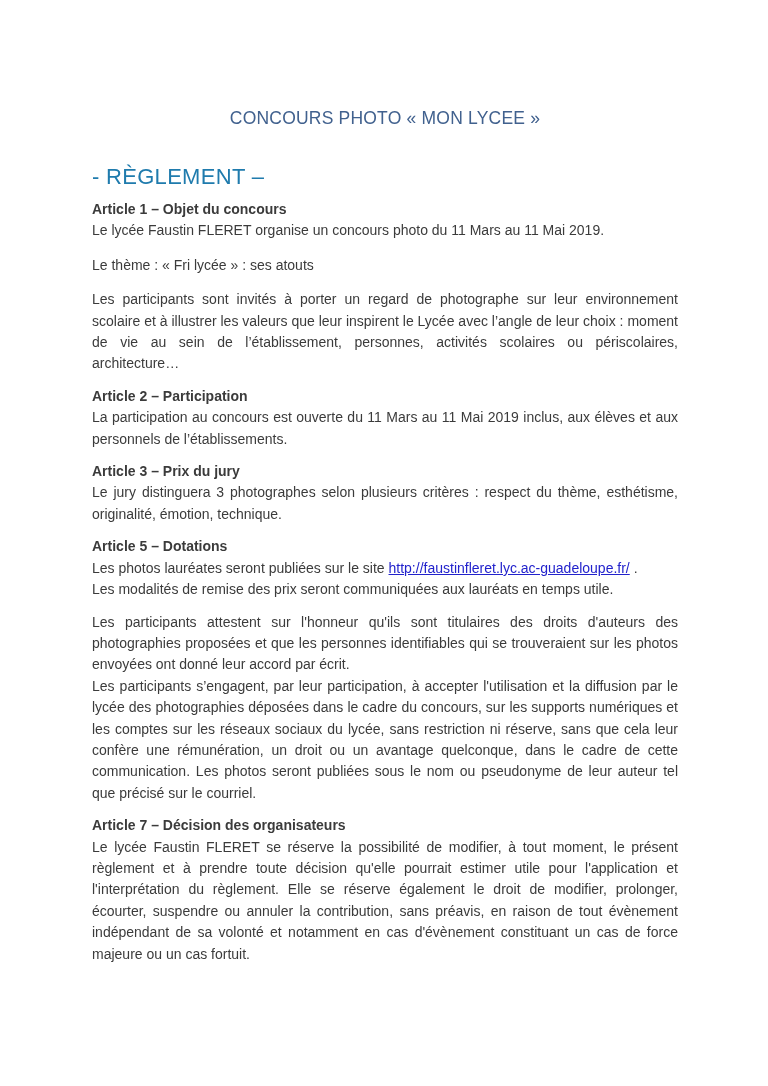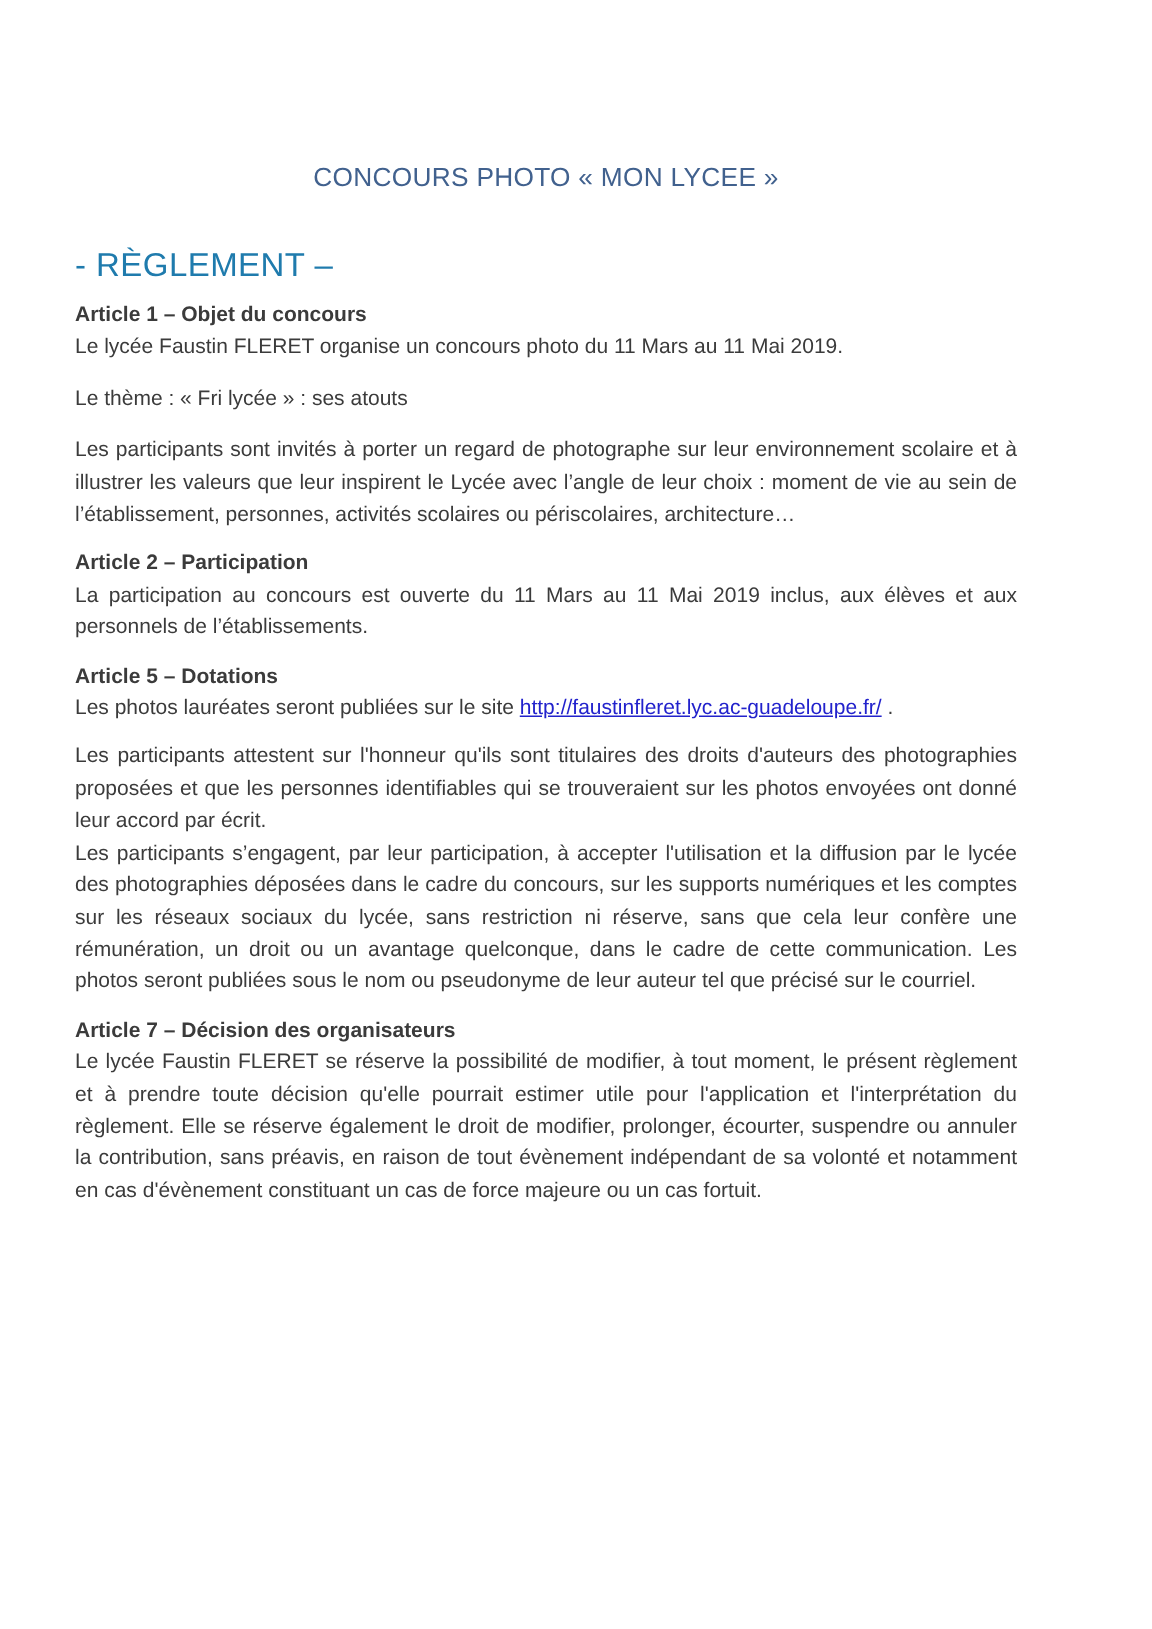--- a/index.html
+++ b/index.html
@@ -13,21 +13,21 @@
   html, body { margin: 0; padding: 0; }
   body {
     background: #e8e8e8;
     font-family: "Liberation Sans", "DejaVu Sans", sans-serif;
   }
   .page {
     width: 768px;
     height: 1086px;
     margin: 0 auto;
     background: var(--page-bg);
-    padding: 106px 90px 40px 50px;
+    padding: 106px 90px 40px 92px;
     overflow: hidden;
   }
   .title {
     margin: 0 0 36px 0;
     text-align: center;
     color: var(--title-blue);
     font-size: 17.5px;
     font-weight: 400;
     letter-spacing: 0.2px;
     line-height: 24px;
@@ -76,24 +76,29 @@
     <p class="para">Le lycée Faustin FLERET organise un concours photo du 11 Mars au 11 Mai 2019.</p>
     <p class="para gap">Le thème : « Fri lycée » : ses atouts</p>
     <p class="para gap">Les participants sont invités à porter un regard de photographe sur leur environnement scolaire et à illustrer les valeurs que leur inspirent le Lycée avec l’angle de leur choix : moment de vie au sein de l’établissement, personnes, activités scolaires ou périscolaires, architecture…</p>
   </section>
 
   <section class="article">
     <h3 class="heading">Article 2 – Participation</h3>
     <p class="para">La participation au concours est ouverte du 11 Mars au 11 Mai 2019 inclus, aux élèves et aux personnels de l’établissements.</p>
   </section>
 
+  <section class="article">
+    <h3 class="heading">Article 3 – Prix du jury</h3>
+    <p class="para">Le jury distinguera 3 photographes selon plusieurs critères : respect du thème, esthétisme, originalité, émotion, technique.</p>
+  </section>
 
   <section class="article">
     <h3 class="heading">Article 5 – Dotations</h3>
     <p class="para"><span>Les photos lauréates seront publiées sur le site </span><a class="link" href="#">http://faustinfleret.lyc.ac-guadeloupe.fr/</a><span> .</span></p>
+    <p class="para">Les modalités de remise des prix seront communiquées aux lauréats en temps utile.</p>
   </section>
 
   <section class="article">
     <p class="para">Les participants attestent sur l'honneur qu'ils sont titulaires des droits d'auteurs des photographies proposées et que les personnes identifiables qui se trouveraient sur les photos envoyées ont donné leur accord par écrit.</p>
     <p class="para">Les participants s’engagent, par leur participation, à accepter l'utilisation et la diffusion par le lycée des photographies déposées dans le cadre du concours, sur les supports numériques et les comptes sur les réseaux sociaux du lycée, sans restriction ni réserve, sans que cela leur confère une rémunération, un droit ou un avantage quelconque, dans le cadre de cette communication. Les photos seront publiées sous le nom ou pseudonyme de leur auteur tel que précisé sur le courriel.</p>
   </section>
 
   <section class="article">
     <h3 class="heading">Article 7 – Décision des organisateurs</h3>
     <p class="para">Le lycée Faustin FLERET se réserve la possibilité de modifier, à tout moment, le présent règlement et à prendre toute décision qu'elle pourrait estimer utile pour l'application et l'interprétation du règlement. Elle se réserve également le droit de modifier, prolonger, écourter, suspendre ou annuler la contribution, sans préavis, en raison de tout évènement indépendant de sa volonté et notamment en cas d'évènement constituant un cas de force majeure ou un cas fortuit.</p>

